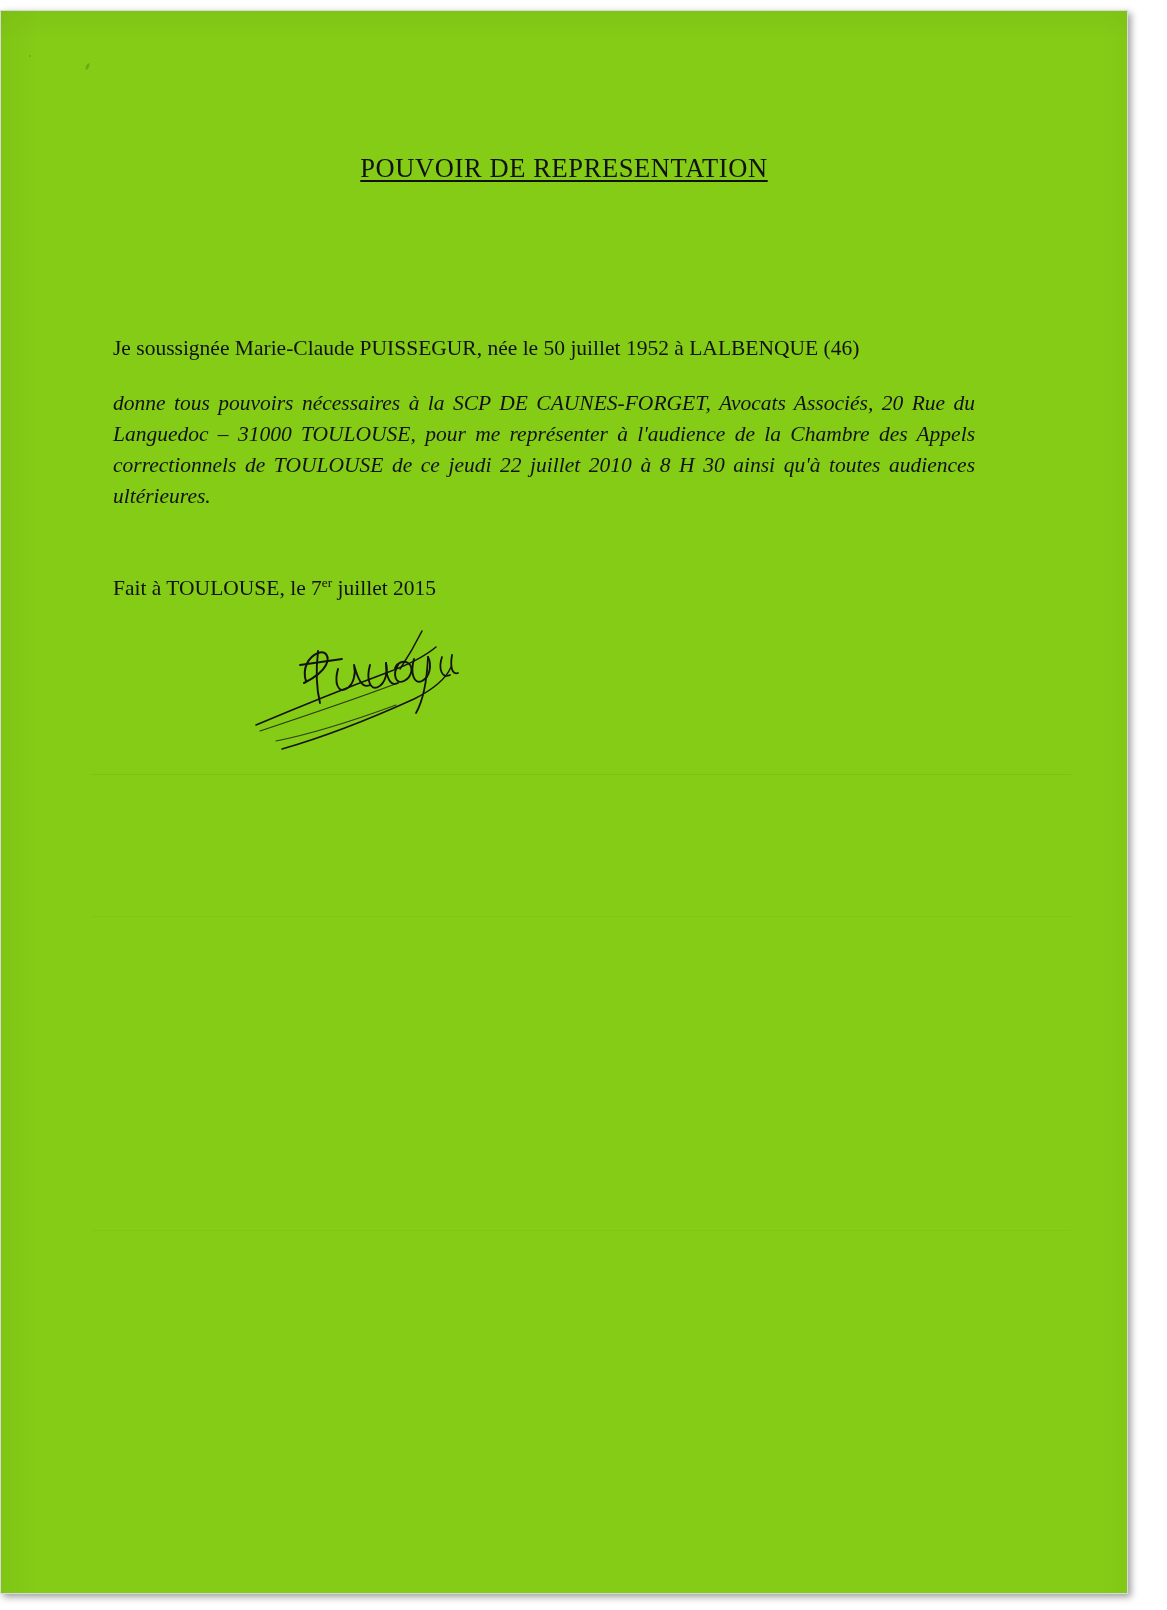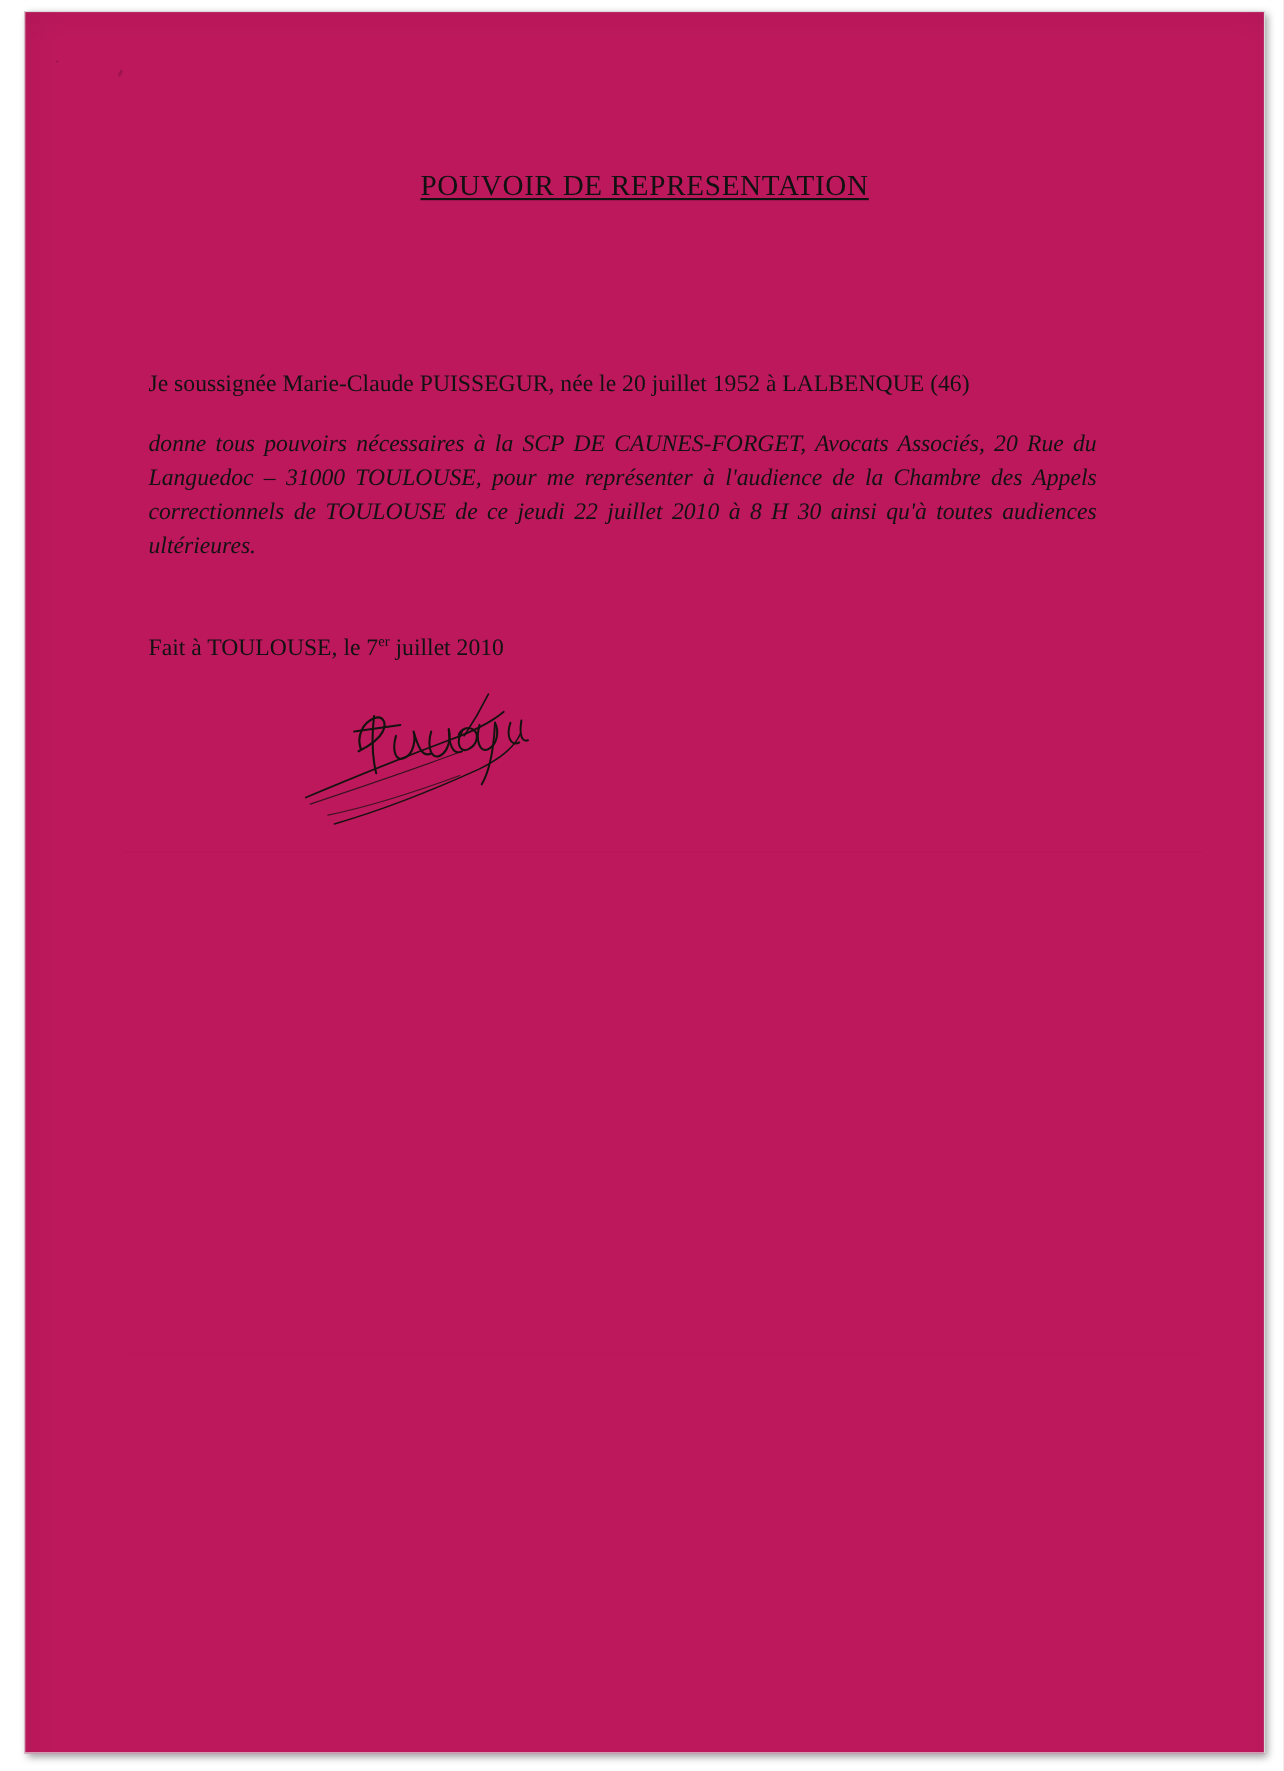--- a/index.html
+++ b/index.html
@@ -12,25 +12,25 @@
     height: 1610px;
     font-family: "Liberation Serif", serif;
     color: #111111;
     position: relative;
     overflow: hidden;
   }
 
   
   .scan-page {
     position: absolute;
-    left: 22px;
+    left: 0;
     top: 10px;
     width: 1126px;
     height: 1582px;
-    background: #be185d;
+    background: #84cc16;
     box-shadow: 3px 3px 7px rgba(0,0,0,0.38);
     border: 1px solid #d9d9d9;
     overflow: hidden;
   }
 
   
   .scan-page::before {
     content: "";
     position: absolute;
     inset: 0;
@@ -127,26 +127,26 @@
   }
 </style>
 </head>
 <body>
 
 <div class="scan-page">
   <div class="content">
 
     <div class="doc-title">POUVOIR DE REPRESENTATION</div>
 
-    <div class="para para-intro">Je soussignée Marie-Claude PUISSEGUR, née le 20 juillet 1952 à LALBENQUE (46)</div>
+    <div class="para para-intro">Je soussignée Marie-Claude PUISSEGUR, née le 50 juillet 1952 à LALBENQUE (46)</div>
 
     <div class="para para-body">donne tous pouvoirs nécessaires à la SCP DE CAUNES-FORGET, Avocats Associés, 20 Rue du Languedoc – 31000 TOULOUSE, pour me représenter à l'audience de la Chambre des Appels correctionnels de TOULOUSE de ce jeudi 22 juillet 2010 à 8 H 30 ainsi qu'à toutes audiences ultérieures.</div>
 
     <div class="para para-place">
-      <span>Fait à TOULOUSE, le 7</span><sup>er</sup><span> juillet 2010</span>
+      <span>Fait à TOULOUSE, le 7</span><sup>er</sup><span> juillet 2015</span>
     </div>
 
     <div class="signature" title="signature">
       <svg viewBox="0 0 260 140" xmlns="http://www.w3.org/2000/svg" aria-hidden="true">
         <g fill="none" stroke="#14120f" stroke-linecap="round" stroke-linejoin="round">
           <path d="M10 104 C 48 88, 92 70, 140 52 C 162 44, 178 36, 190 26" stroke-width="1.6"></path>
           <path d="M14 110 C 56 96, 104 80, 152 62" stroke-width="1.1" opacity=".8"></path>
           <path d="M36 128 C 78 116, 124 98, 168 78 C 188 68, 200 58, 205 46" stroke-width="1.4"></path>
           <path d="M60 60 C 56 48, 62 36, 72 32 C 80 29, 84 36, 80 44 C 76 52, 66 58, 58 62" stroke-width="2"></path>
           <path d="M54 44 L 96 38" stroke-width="1.8"></path>

